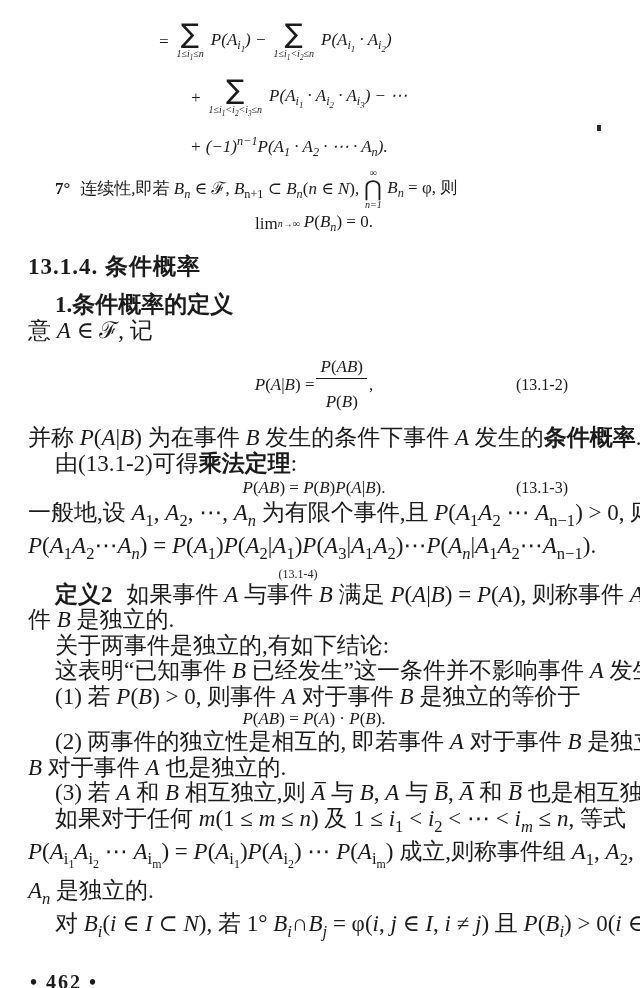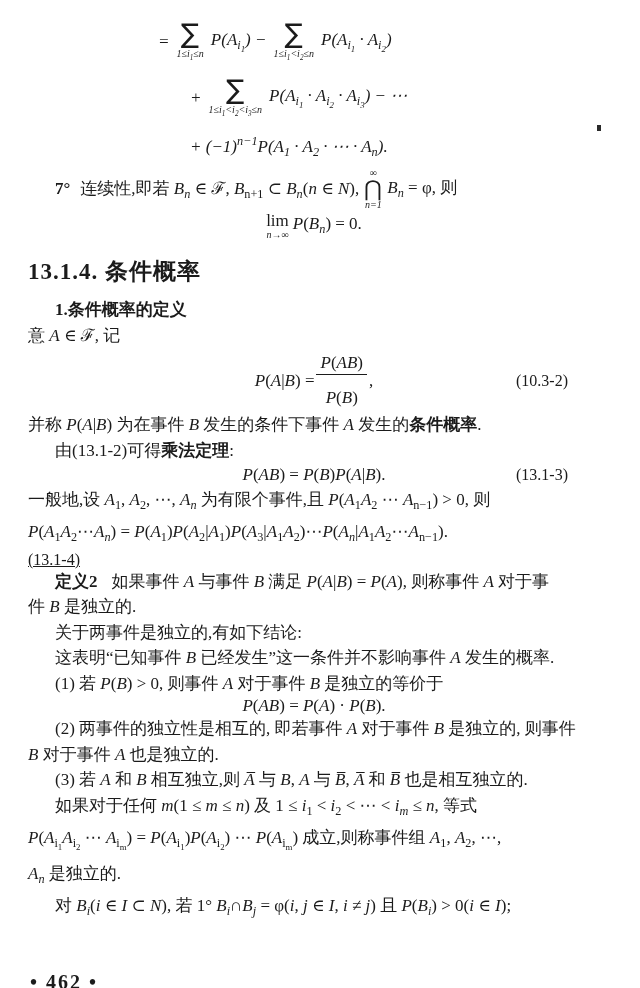--- a/index.html
+++ b/index.html
@@ -7,21 +7,21 @@
   body {
     width:640px; height:988px; overflow:hidden;
     font-family:"Liberation Serif","DejaVu Serif",serif;
     color:#1b1b1b;
   }
   .page {
     position:relative; width:640px; height:988px;
     padding:16px 40px 0 28px;
   }
   
-  .bl { font-size:17px; line-height:25.5px; white-space:nowrap; }
+  .bl { font-size:23px; line-height:25.5px; white-space:nowrap; }
   .ind { padding-left:27px; }
   b { font-weight:bold; }
   i { font-style:italic; }
   sub { font-size:72%; }
   sup { font-size:72%; }
   
   .fblock { padding-top:4px; }
   .frow { display:flex; align-items:center; font-size:17px; font-style:italic; white-space:nowrap; }
   .frow1 { margin-left:130px; }
   .frow2 { margin-left:162px; margin-top:12px; }
@@ -31,36 +31,36 @@
   .bigop .lim { font-size:10px; line-height:11px; font-style:italic; }
   
   .contline { display:flex; align-items:center; margin-top:8px; font-size:17px; white-space:nowrap; }
   .contline .marker { font-weight:bold; padding-left:27px; padding-right:10px; }
   .capop { display:inline-flex; flex-direction:column; align-items:center; margin:0 5px; }
   .capop .ctop { font-size:10px; line-height:10px; }
   .capop .cop { font-size:22px; line-height:22px; font-family:"DejaVu Sans","DejaVu Serif",serif; }
   .capop .cbot { font-size:10px; line-height:10px; font-style:italic; }
   
   .limline { display:flex; align-items:center; justify-content:center; margin-top:2px; font-size:17px; }
-  .limstack { display:inline-flex; flex-direction:column; align-items:center; margin-right:4px; }
+  .limstack { display:inline-flex; flex-direction:row; align-items:center; margin-right:4px; }
   .limstack .lw { font-size:17px; line-height:18px; }
   .limstack .lu { font-size:10px; line-height:10px; font-style:italic; }
   
   .h-sec { font-size:23px; font-weight:bold; letter-spacing:1px; margin-top:16px; margin-bottom:10px; }
   .h-sub { font-weight:bold; }
   .deflabel { font-weight:bold; padding-right:14px; }
   
   .eqline { position:relative; text-align:center; font-size:17px; }
   .eqnum { position:absolute; right:32px; top:50%; transform:translateY(-50%); font-style:normal; font-size:16px; }
-  .frac { display:inline-flex; flex-direction:column; align-items:center; vertical-align:middle; margin:2px 2px; }
+  .frac { display:inline-flex; flex-direction:column; align-items:center; vertical-align:middle; margin:11px 2px; }
   .frac .num { padding:0 4px 1px; border-bottom:1.5px solid #1b1b1b; line-height:20px; }
   .frac .den { padding-top:13px; line-height:20px; }
   .eq2wrap { display:flex; align-items:center; justify-content:center; margin:3px 0 2px; }
   .eq3line { margin:2px 0;text-align:center; }
-  .eqnumline { text-align:left; padding-right:32px; font-size:16px;text-decoration:underline; }
+  .eqnumline { text-align:center; padding-right:32px; font-size:12px; }
   
   .pagenum { position:absolute; left:30px; top:971px; font-size:20px; font-weight:bold; letter-spacing:2px; }
   .artifact { position:absolute; left:597px; top:125px; width:4px; height:6px; background:#2a2a2a; }
 </style>
 </head>
 <body>
 
 <div class="page">
 
   <div class="fblock">
@@ -116,21 +116,21 @@
 
   <div class="eqline">
     <div class="eq2wrap">
       <span><i>P</i>(<i>A</i>|<i>B</i>) =</span>
       <span class="frac">
         <span class="num"><i>P</i>(<i>AB</i>)</span>
         <span class="den"><i>P</i>(<i>B</i>)</span>
       </span>
       <span>,</span>
     </div>
-    <span class="eqnum">(10.3-2)</span>
+    <span class="eqnum">(13.1-2)</span>
   </div>
 
   <div class="bl">并称 <i>P</i>(<i>A</i>|<i>B</i>) 为在事件 <i>B</i> 发生的条件下事件 <i>A</i> 发生的<b>条件概率</b>.</div>
   <div class="bl ind">由(13.1-2)可得<b>乘法定理</b>:</div>
 
   <div class="eqline eq3line">
     <span><i>P</i>(<i>AB</i>) = <i>P</i>(<i>B</i>)<i>P</i>(<i>A</i>|<i>B</i>).</span>
     <span class="eqnum">(13.1-3)</span>
   </div>
 

